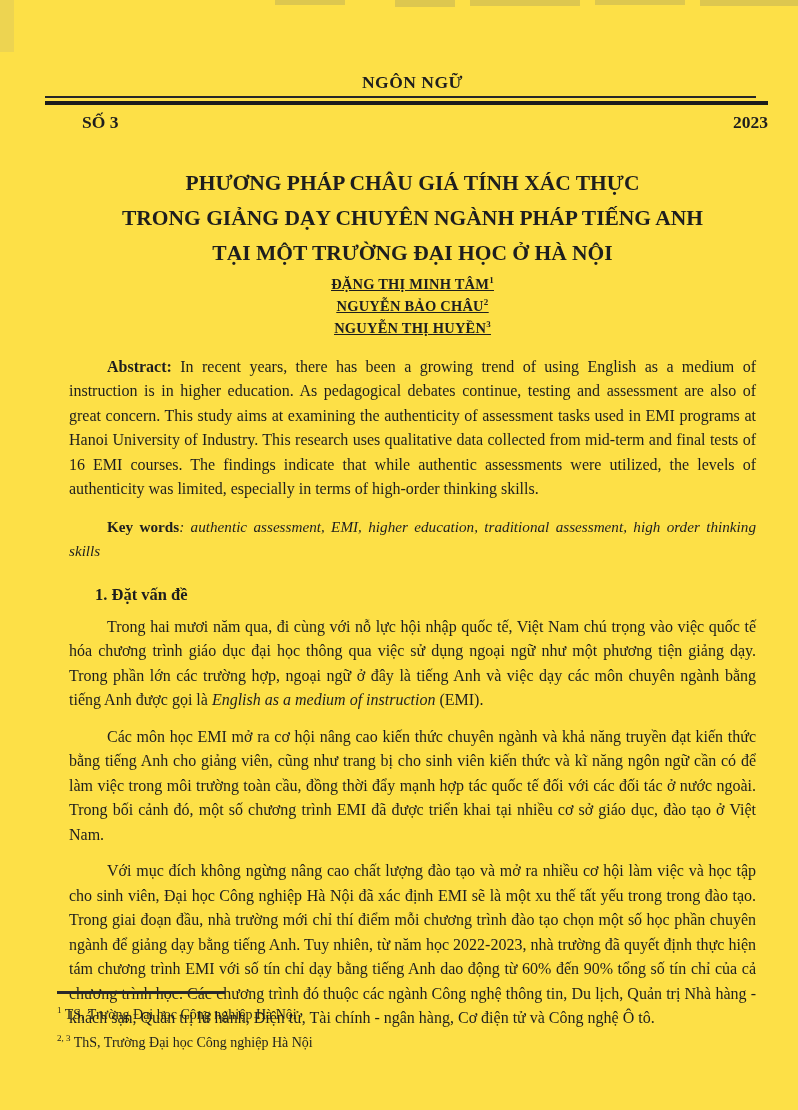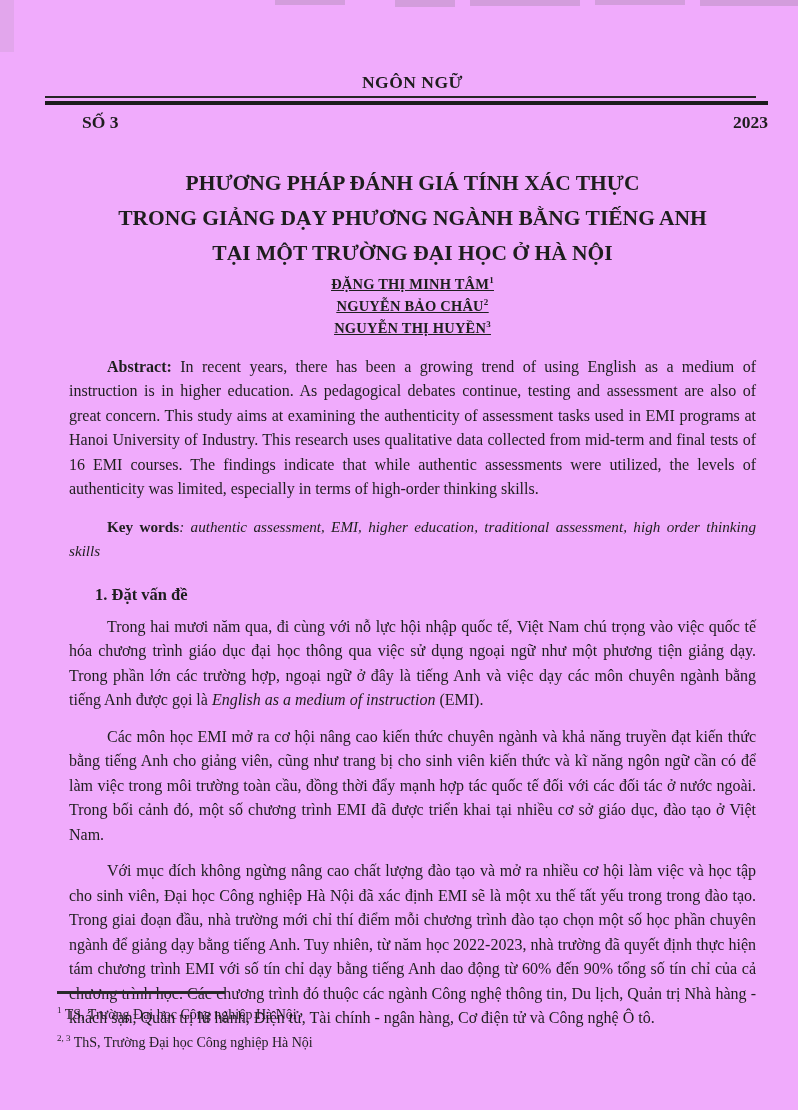--- a/index.html
+++ b/index.html
@@ -4,21 +4,21 @@
 <style>
   html, body { margin: 0; padding: 0; }
   body {
     width: 798px; height: 1110px;
     background: #f4f4f2;
     font-family: "Liberation Serif", "DejaVu Serif", serif;
   }
   .page {
     position: relative;
     width: 798px; height: 1110px;
-    background: #f0abfc;
+    background: #fde047;
     color: #1e1e1e;
     overflow: hidden;
     box-sizing: border-box;
   }
   
   .artifact {
     position: absolute; top: 0; background: rgba(110,110,110,0.22);
   }
   .artifact.corner { left: 0; top: 0; width: 14px; height: 52px; background: rgba(140,140,140,0.14); }
 
@@ -103,22 +103,22 @@
 
     <div class="journal-title">NGÔN NGỮ</div>
     <div class="rule-thin"></div>
     <div class="rule-thick"></div>
     <div class="issue-row">
       <span>SỐ 3</span>
       <span>2023</span>
     </div>
 
     <div class="article-title">
-      <div>PHƯƠNG PHÁP ĐÁNH GIÁ TÍNH XÁC THỰC</div>
-      <div>TRONG GIẢNG DẠY PHƯƠNG NGÀNH BẰNG TIẾNG ANH</div>
+      <div>PHƯƠNG PHÁP CHÂU GIÁ TÍNH XÁC THỰC</div>
+      <div>TRONG GIẢNG DẠY CHUYÊN NGÀNH PHÁP TIẾNG ANH</div>
       <div>TẠI MỘT TRƯỜNG ĐẠI HỌC Ở HÀ NỘI</div>
     </div>
 
     <div class="authors">
       <div class="author-line">
         <span class="u"><span>ĐẶNG THỊ MINH TÂM</span><sup>1</sup></span>
       </div>
       <div class="author-line">
         <span class="u"><span>NGUYỄN BẢO CHÂU</span><sup>2</sup></span>
       </div>

